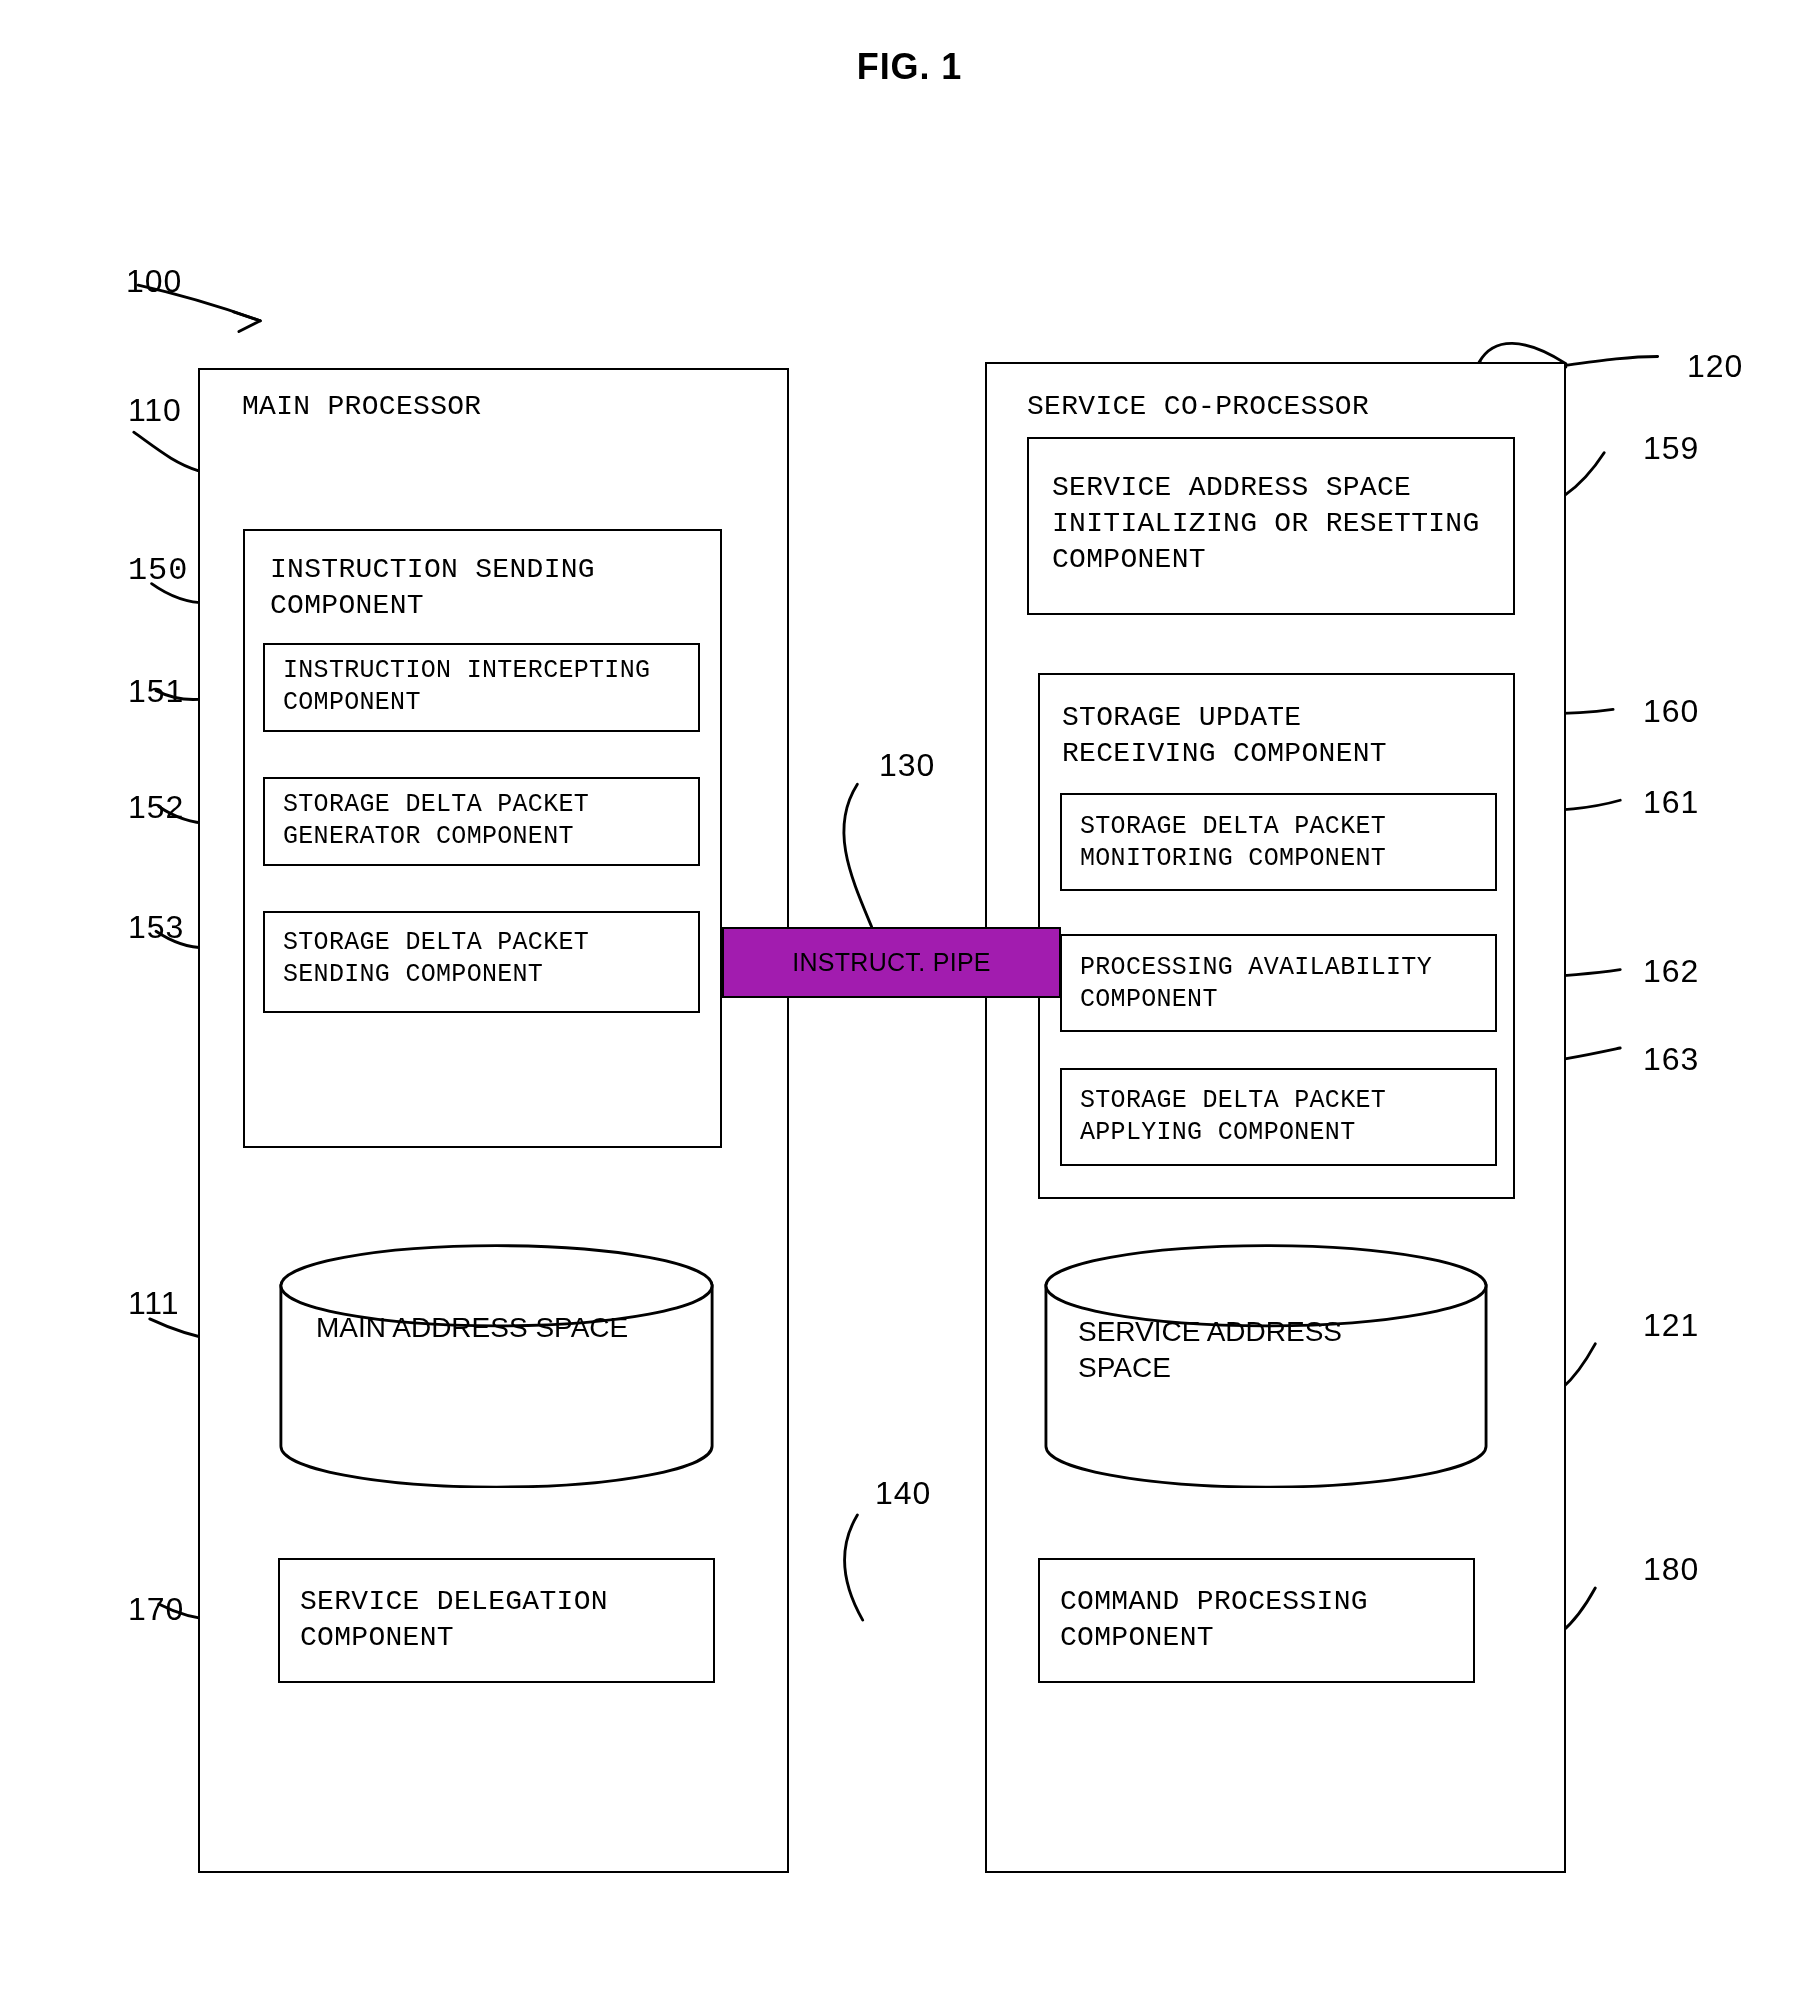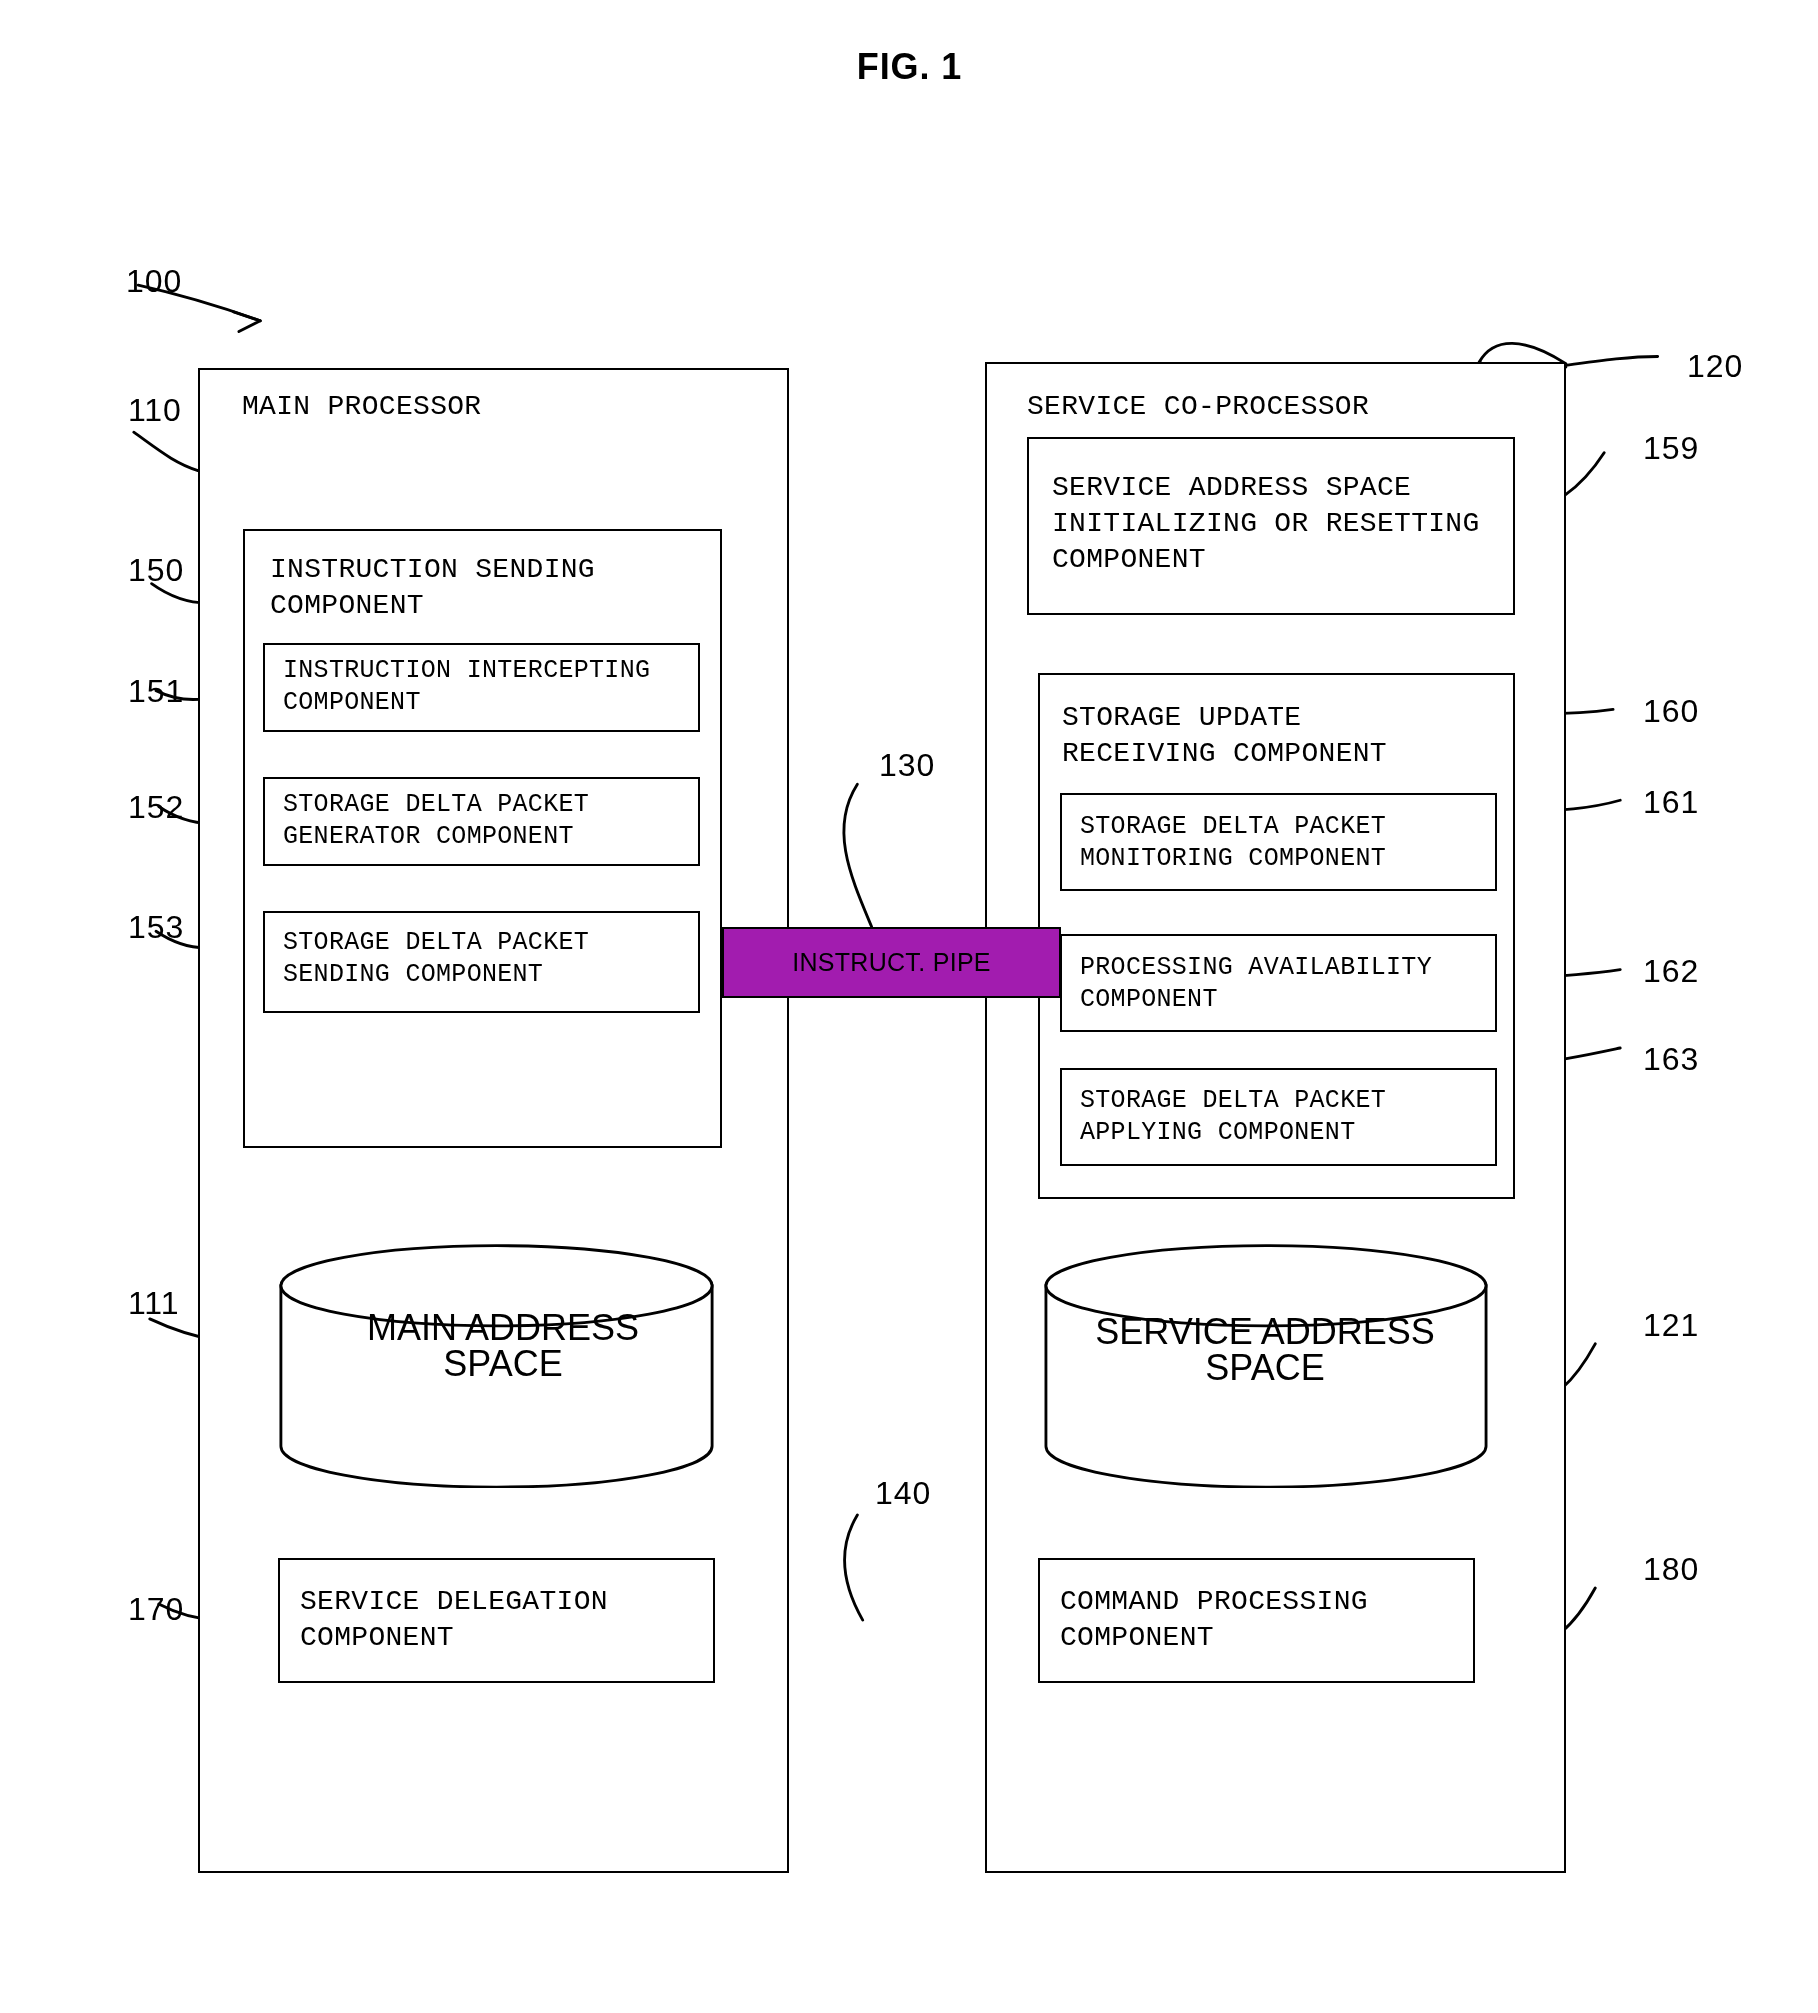--- a/index.html
+++ b/index.html
@@ -67,24 +67,23 @@
   .pipe span {
     font-size: 25px;
     letter-spacing: 0.3px;
   }
   .cyl {
     position: absolute;
   }
   .cyl svg { display: block; }
   .cyl-label {
     position: absolute;
-    font-size: 36px;
+    font-size: 28px;
     line-height: 36px;
     white-space: pre-line;
-    text-align: center;
   }
   svg.leaders {
     position: absolute;
     left: 0; top: 0;
     width: 1819px;
     height: 2014px;
     pointer-events: none;
   }
 </style>
 </head>
@@ -146,21 +145,21 @@
 
   <div class="box" style="left:198px; top:368px; width:591px; height:1505px;"></div>
   <div class="box-label" style="left:242px; top:389px; width:499px;">MAIN PROCESSOR</div>
   <div class="refnum" style="left:100px; top:392px;">110</div>
 
   <div class="refnum" style="left:98px; top:263px;">100</div>
 
   <div class="box" style="left:243px; top:529px; width:479px; height:619px;"></div>
   <div class="box-label" style="left:270px; top:552px; width:428px;">INSTRUCTION SENDING
 COMPONENT</div>
-  <div class="refnum" style="left:100px; top:552px;">150</div>
+  <div class="refnum" style="left:100px; top:552px;font-family:Liberation Mono, monospace;">150</div>
 
   <div class="box" style="left:263px; top:643px; width:437px; height:89px;"></div>
   <div class="box-label small" style="left:283px; top:655px; width:401px;">INSTRUCTION INTERCEPTING
 COMPONENT</div>
   <div class="refnum" style="left:100px; top:673px;">151</div>
 
   <div class="box" style="left:263px; top:777px; width:437px; height:89px;"></div>
   <div class="box-label small" style="left:283px; top:789px; width:401px;">STORAGE DELTA PACKET
 GENERATOR COMPONENT</div>
   <div class="refnum" style="left:100px; top:789px;">152</div>

